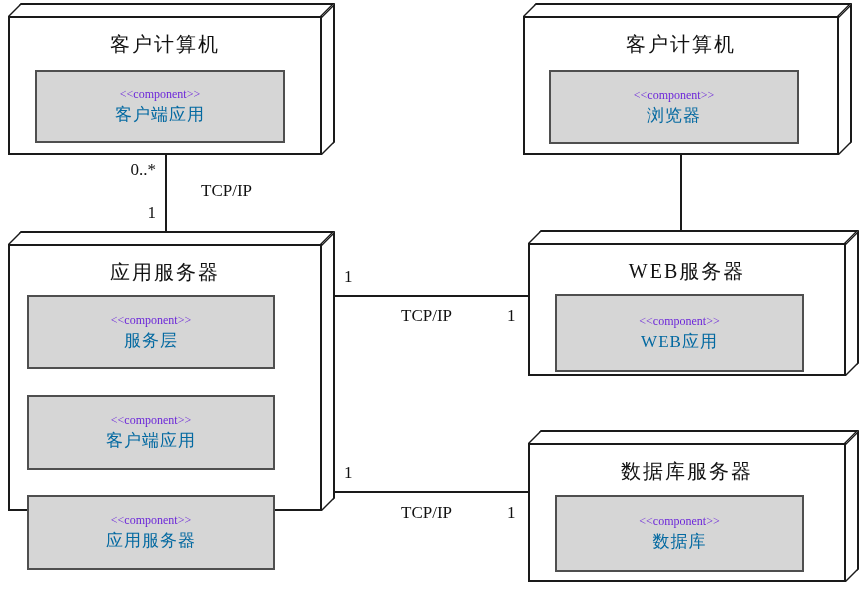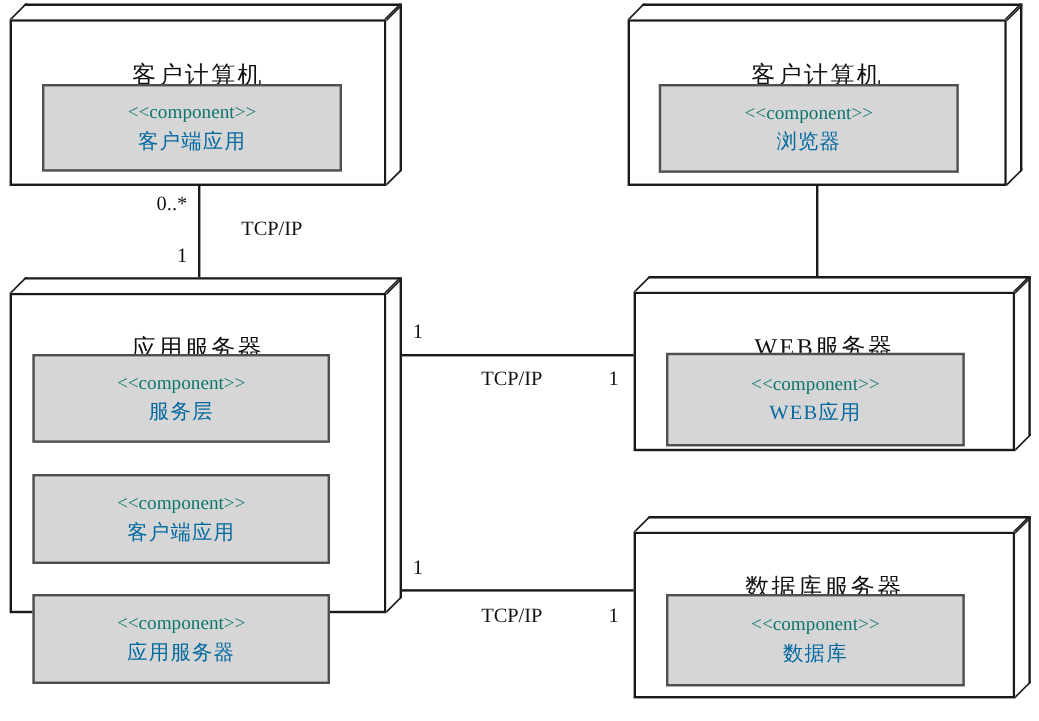--- a/index.html
+++ b/index.html
@@ -63,40 +63,40 @@
     background: #ffffff;
     border: 2px solid #1a1a1a;
     border-left: none;
     transform: skewY(-45deg);
     transform-origin: 0 0;
   }
   .node-title {
     position: relative;
     z-index: 2;
     text-align: center;
-    padding-top: 31px;
+    padding-top: 13px;
     font-size: 20px;
     letter-spacing: 2px;
     color: #111;
   }
   .component {
     position: absolute;
     z-index: 2;
     box-sizing: border-box;
     background: #d6d6d6;
     border: 2px solid #4f4f4f;
     display: flex;
     flex-direction: column;
     align-items: center;
     justify-content: center;
     text-align: center;
   }
   .stereo {
-    font-size: 16px;
-    color: #0f766e;
+    font-size: 12px;
+    color: #6d28d9;
     line-height: 1.4;
   }
   .comp-name {
     font-size: 17px;
     letter-spacing: 1px;
     color: #0369a1;
     line-height: 1.4;
   }
 </style>
 </head>

